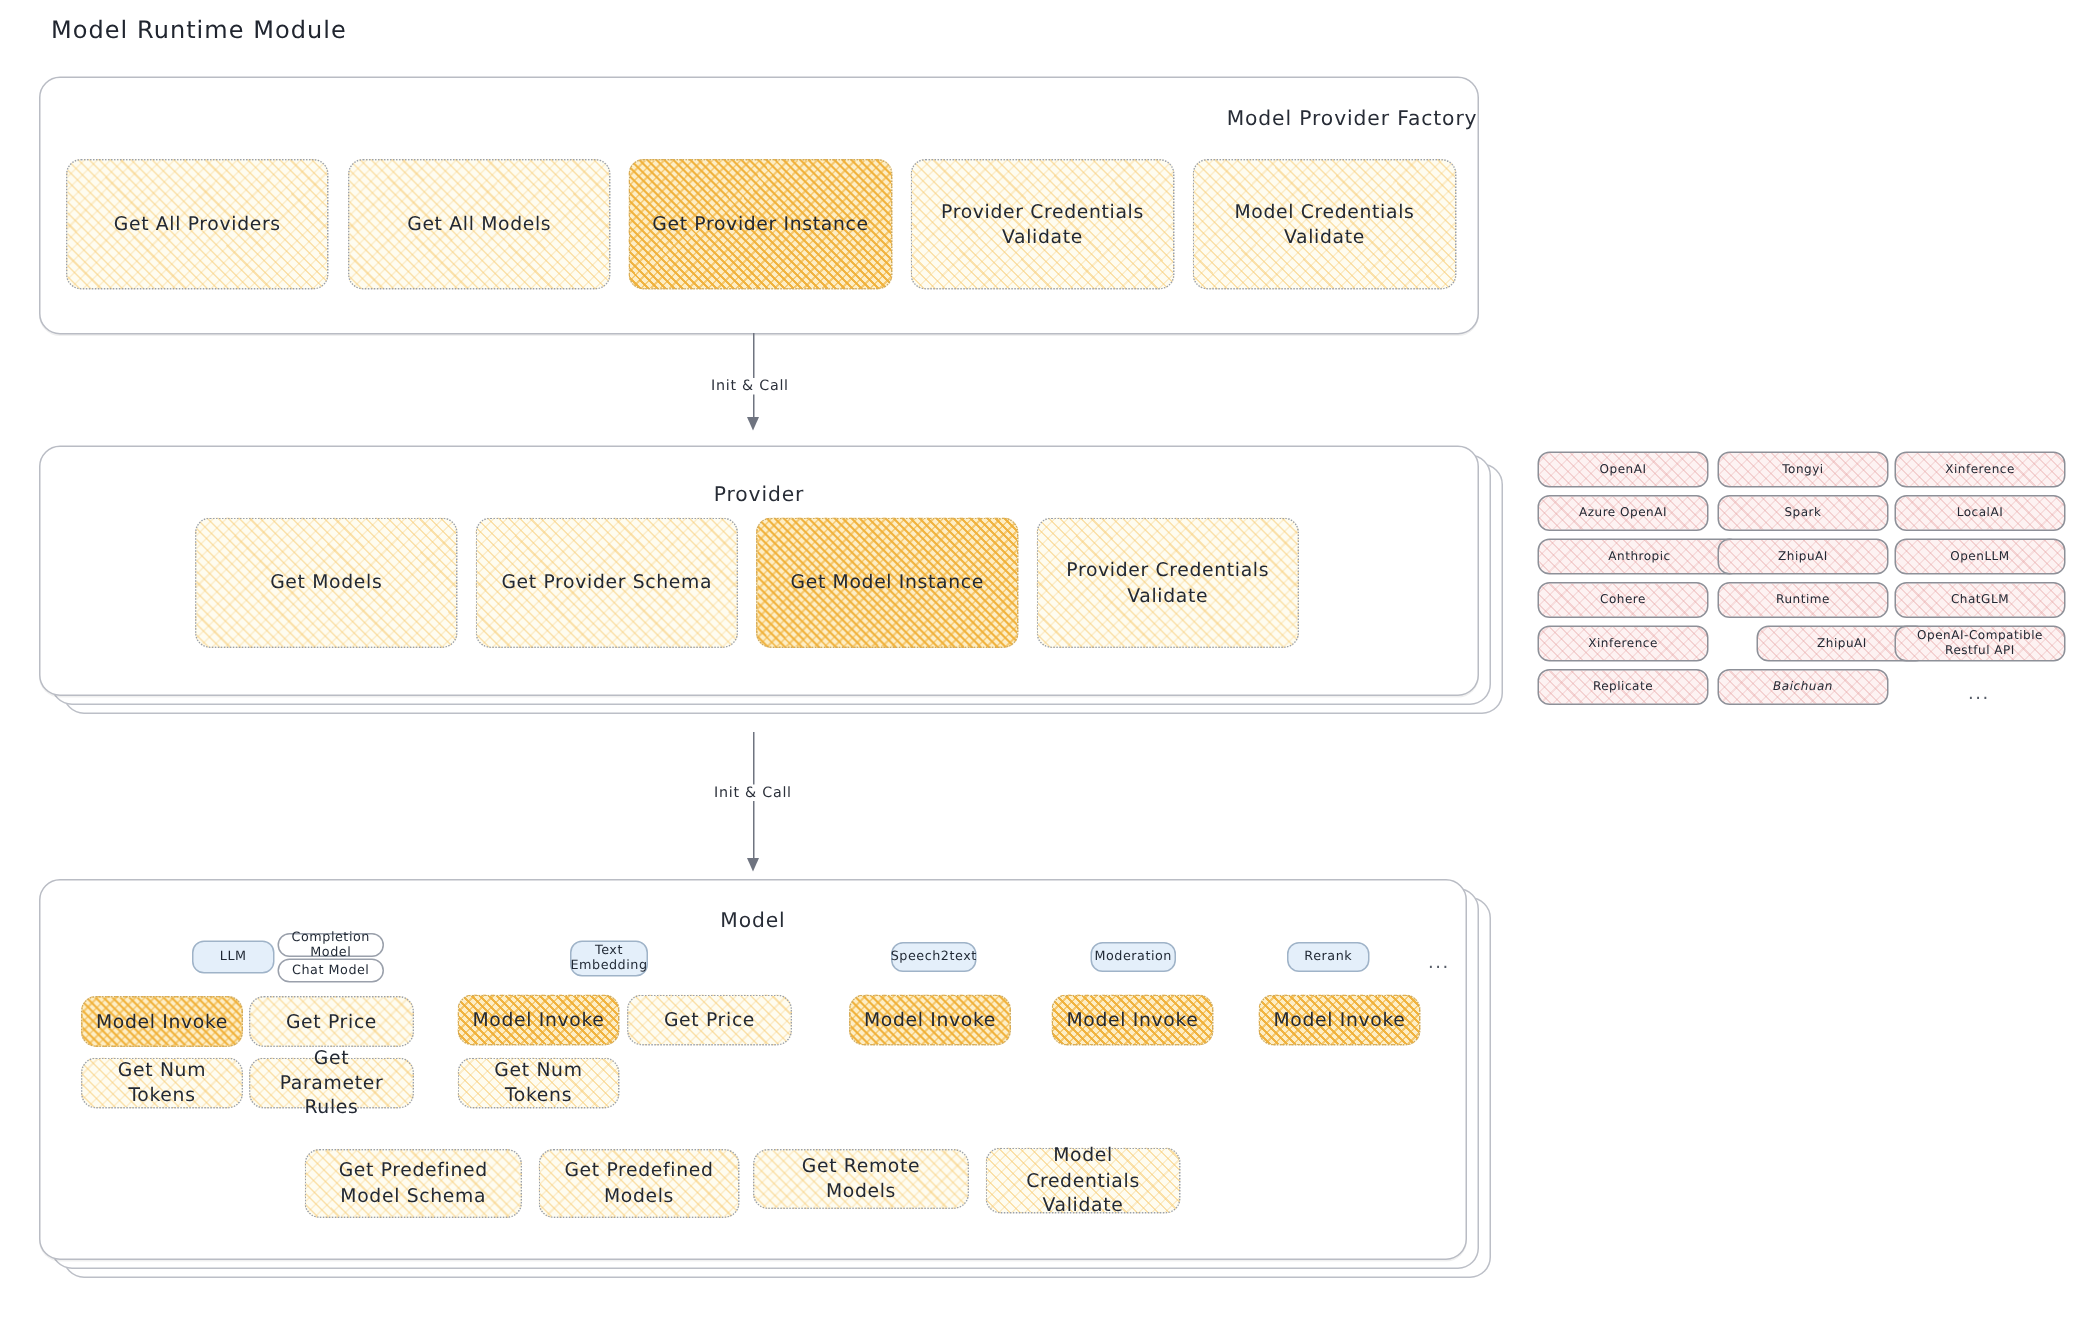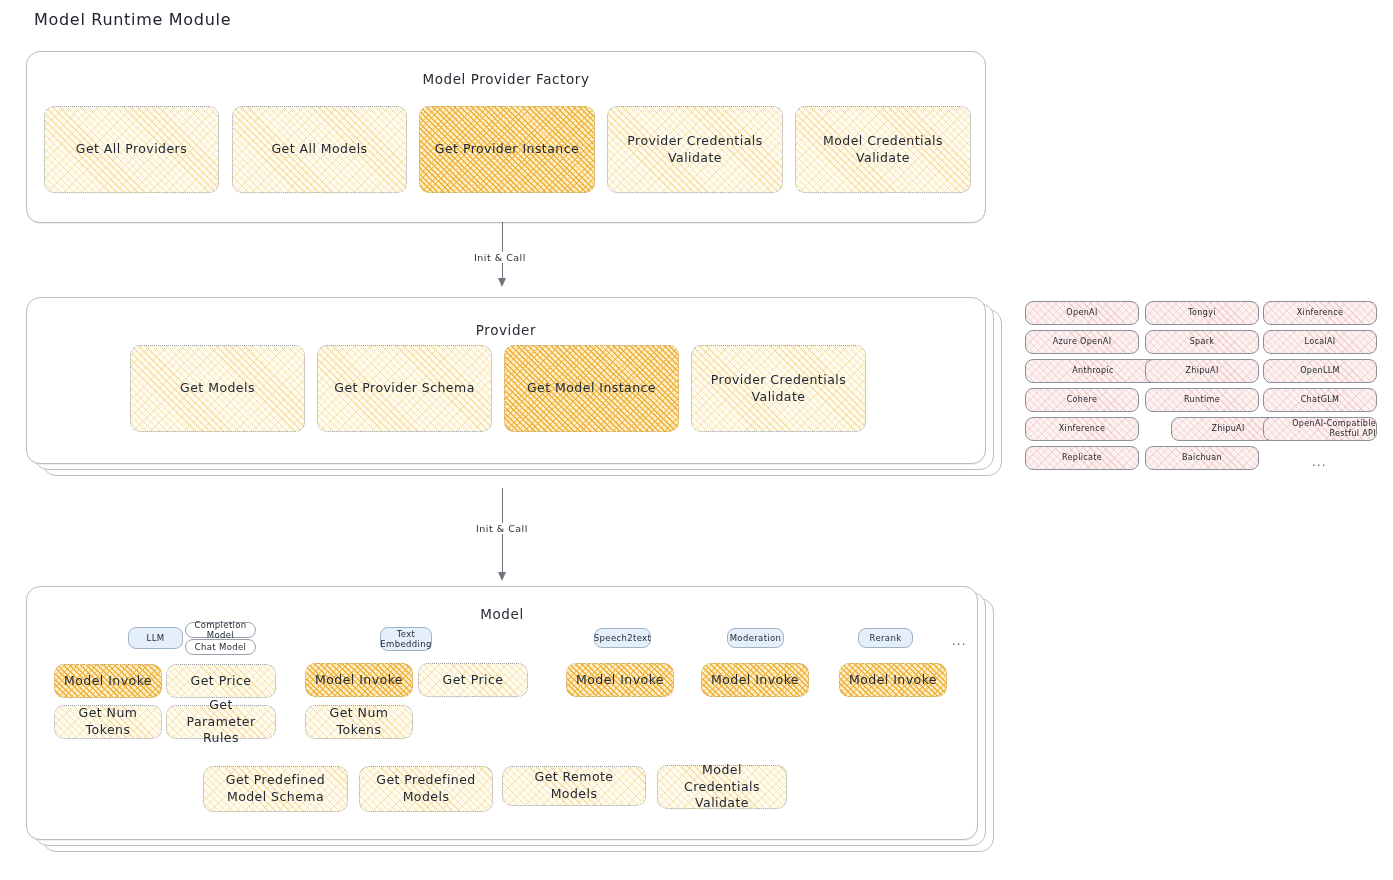--- a/index.html
+++ b/index.html
@@ -162,21 +162,21 @@
   }
 </style>
 </head>
 <body>
 
 <div id="canvas">
 
   <div class="page-title hand">Model Runtime Module</div>
 
   <div class="panel" style="left:26px; top:51px; width:958px; height:170px;">
-    <div class="panel-title hand" style="top:19px;">Model Provider Factory</div>
+    <div class="panel-title hand" style="top:19px;text-align:right;">Model Provider Factory</div>
   </div>
   <div class="op light hand" style="left:44px; top:106px; width:175px; height:87px;">Get All Providers</div>
   <div class="op light hand" style="left:232px; top:106px; width:175px; height:87px;">Get All Models</div>
   <div class="op dark hand" style="left:419px; top:106px; width:176px; height:87px;">Get Provider Instance</div>
   <div class="op light hand" style="left:607px; top:106px; width:176px; height:87px;">Provider Credentials Validate</div>
   <div class="op light hand" style="left:795px; top:106px; width:176px; height:87px;">Model Credentials Validate</div>
 
   <div class="arrow-line" style="left:502px; top:222px; height:60px;"></div>
   <div class="arrow-head" style="left:498px; top:278px;"></div>
   <div class="arrow-label hand" style="left:470px; top:252px;">Init &amp; Call</div>
@@ -196,27 +196,27 @@
   <div class="chip rose hand" style="left:1025px; top:359px; width:136px; height:24px;">Anthropic</div>
   <div class="chip rose hand" style="left:1025px; top:388px; width:114px; height:24px;">Cohere</div>
   <div class="chip rose hand" style="left:1025px; top:417px; width:114px; height:24px;">Xinference</div>
   <div class="chip rose hand" style="left:1025px; top:446px; width:114px; height:24px;">Replicate</div>
 
   <div class="chip rose hand" style="left:1145px; top:301px; width:114px; height:24px;">Tongyi</div>
   <div class="chip rose hand" style="left:1145px; top:330px; width:114px; height:24px;">Spark</div>
   <div class="chip rose hand" style="left:1145px; top:359px; width:114px; height:24px;">ZhipuAI</div>
   <div class="chip rose hand" style="left:1145px; top:388px; width:114px; height:24px;">Runtime</div>
   <div class="chip rose hand" style="left:1145px; top:417px; width:114px; height:24px;margin-left:26px;">ZhipuAI</div>
-  <div class="chip rose hand" style="left:1145px; top:446px; width:114px; height:24px;">Baichuan</div>
+  <div class="chip rose hand" style="left:1145px; top:446px; width:114px; height:24px;font-style:italic;">Baichuan</div>
 
   <div class="chip rose hand" style="left:1263px; top:301px; width:114px; height:24px;">Xinference</div>
   <div class="chip rose hand" style="left:1263px; top:330px; width:114px; height:24px;">LocalAI</div>
   <div class="chip rose hand" style="left:1263px; top:359px; width:114px; height:24px;">OpenLLM</div>
   <div class="chip rose hand" style="left:1263px; top:388px; width:114px; height:24px;">ChatGLM</div>
-  <div class="chip rose hand" style="left:1263px; top:417px; width:114px; height:24px;text-align:right;">OpenAI-Compatible Restful API</div>
+  <div class="chip rose hand" style="left:1263px; top:417px; width:114px; height:24px;">OpenAI-Compatible Restful API</div>
   <div class="ellipsis hand" style="left:1312px; top:456px;">...</div>
 
   <div class="arrow-line" style="left:502px; top:488px; height:90px;"></div>
   <div class="arrow-head" style="left:498px; top:572px;"></div>
   <div class="arrow-label hand" style="left:472px; top:523px;">Init &amp; Call</div>
 
   <div class="stack-layer" style="left:42px; top:598px; width:950px; height:252px;"></div>
   <div class="stack-layer" style="left:34px; top:592px; width:950px; height:252px;"></div>
   <div class="panel" style="left:26px; top:586px; width:950px; height:252px;">
     <div class="panel-title hand" style="top:19px;">Model</div>

